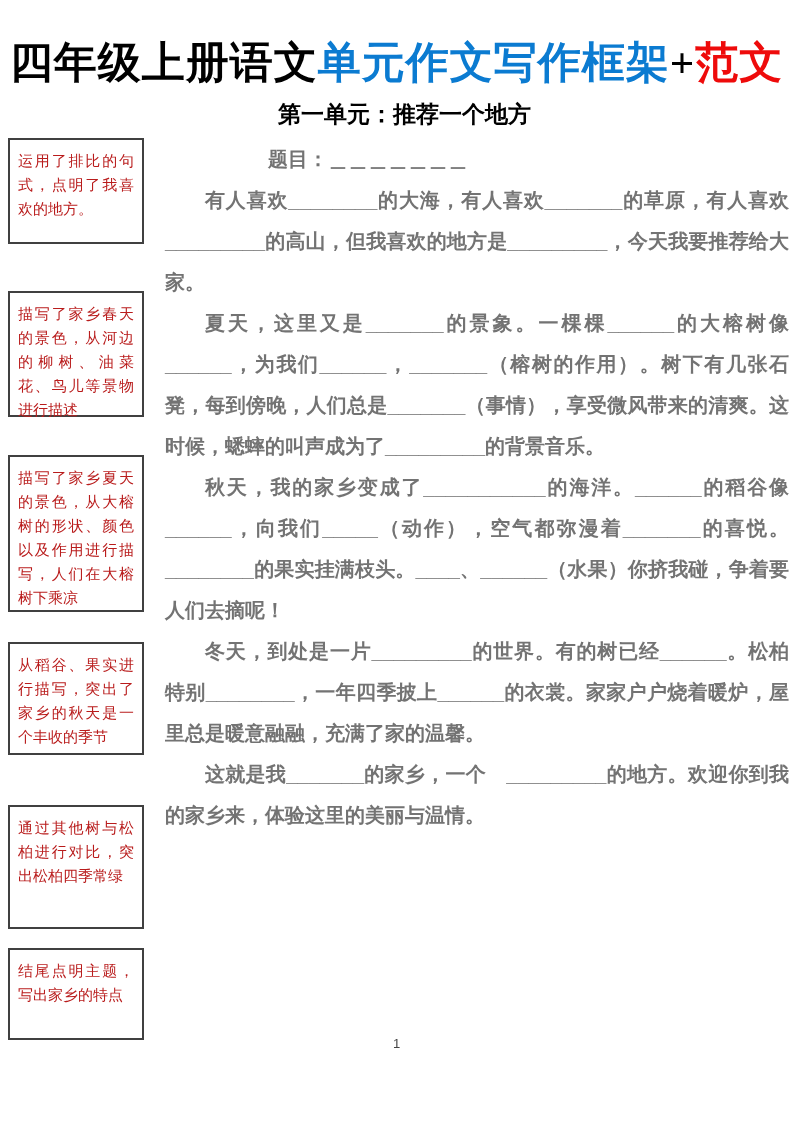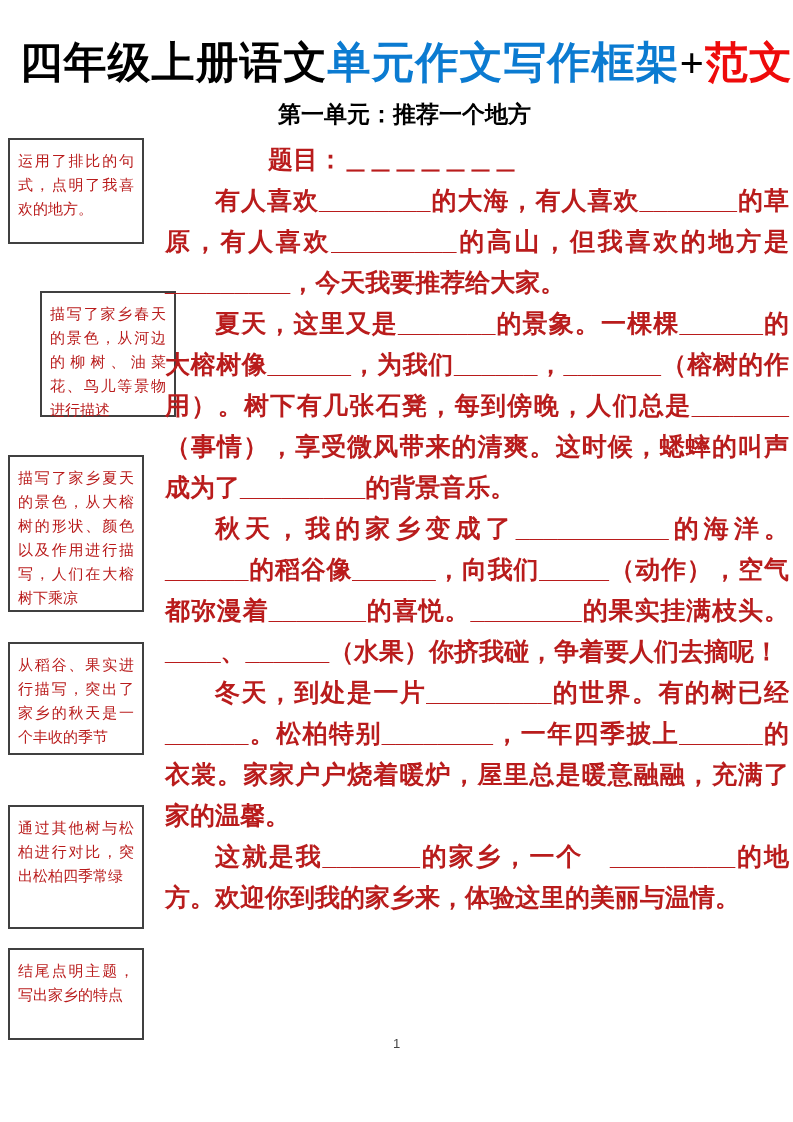--- a/index.html
+++ b/index.html
@@ -1,60 +1,60 @@
 <!DOCTYPE html>
 <html><head>
 <meta charset="utf-8">
 <style>
   html,body{margin:0;padding:0;background:#ffffff;}
   .page{
     position:relative;width:793px;height:1122px;background:#ffffff;
     font-family:"Liberation Sans",sans-serif;color:#000;overflow:hidden;
   }
   .doc-title{
-    position:absolute;top:34px;left:0;width:100%;text-align:right;margin:0;
+    position:absolute;top:34px;left:0;width:100%;text-align:center;margin:0;
     font-family:"Liberation Serif",serif;font-size:43px;font-weight:900;
     letter-spacing:1px;white-space:nowrap;
   }
   .t-black{color:#000000;}
   .t-blue{color:#0b7bd1;}
   .t-red{color:#ee0b0b;}
   .doc-subtitle{
     position:absolute;top:99px;left:0;width:100%;text-align:center;margin:0;
     font-size:23px;font-weight:bold;color:#000;padding-left:8px;
   }
   .note{
     position:absolute;left:8px;width:116px;background:#fff;
     border:2px solid #404040;padding:9px 8px;
     font-size:15px;line-height:24px;text-align:justify;color:#b91c1c;
   }
   .essay{
     position:absolute;left:165px;top:139px;width:624px;
-    font-size:25px;line-height:41px;font-weight:bold;color:#b91c1c;
+    font-size:20px;line-height:41px;font-weight:bold;color:#737373;
     text-align:justify;
   }
   .essay p{margin:0;text-indent:2em;}
   .essay p.topic-line{text-indent:0;padding-left:103px;text-align:left;}
   .pageno{
     position:absolute;top:1036px;left:0;width:100%;text-align:center;
     font-size:13px;color:#444;
   }
 </style>
 </head>
 <body>
 
 <div class="page">
 
   <h1 class="doc-title"><span class="t-black">四年级上册语文</span><span class="t-blue">单元作文写作框架</span><span class="t-black">+</span><span class="t-red">范文</span></h1>
 
   <h2 class="doc-subtitle">第一单元：推荐一个地方</h2>
 
   <aside>
     <div class="note" style="top:138px;height:84px;">运用了排比的句式，点明了我喜欢的地方。</div>
-    <div class="note" style="top:291px;height:104px;margin-left:32px;">描写了家乡春天的景色，从河边的柳树、油菜花、鸟儿等景物进行描述</div>
+    <div class="note" style="top:291px;height:104px;">描写了家乡春天的景色，从河边的柳树、油菜花、鸟儿等景物进行描述</div>
     <div class="note" style="top:455px;height:135px;">描写了家乡夏天的景色，从大榕树的形状、颜色以及作用进行描写，人们在大榕树下乘凉</div>
     <div class="note" style="top:642px;height:91px;">从稻谷、果实进行描写，突出了家乡的秋天是一个丰收的季节</div>
     <div class="note" style="top:805px;height:102px;">通过其他树与松柏进行对比，突出松柏四季常绿</div>
     <div class="note" style="top:948px;height:70px;">结尾点明主题，写出家乡的特点</div>
   </aside>
 
   <main class="essay">
     <p class="topic-line"><span>题目：</span><span>＿＿＿＿＿＿＿</span></p>
     <p>有人喜欢________的大海，有人喜欢_______的草原，有人喜欢_________的高山，但我喜欢的地方是_________，今天我要推荐给大家。</p>
     <p>夏天，这里又是_______的景象。一棵棵______的大榕树像______，为我们______，_______（榕树的作用）。树下有几张石凳，每到傍晚，人们总是_______（事情），享受微风带来的清爽。这时候，蟋蟀的叫声成为了_________的背景音乐。</p>

